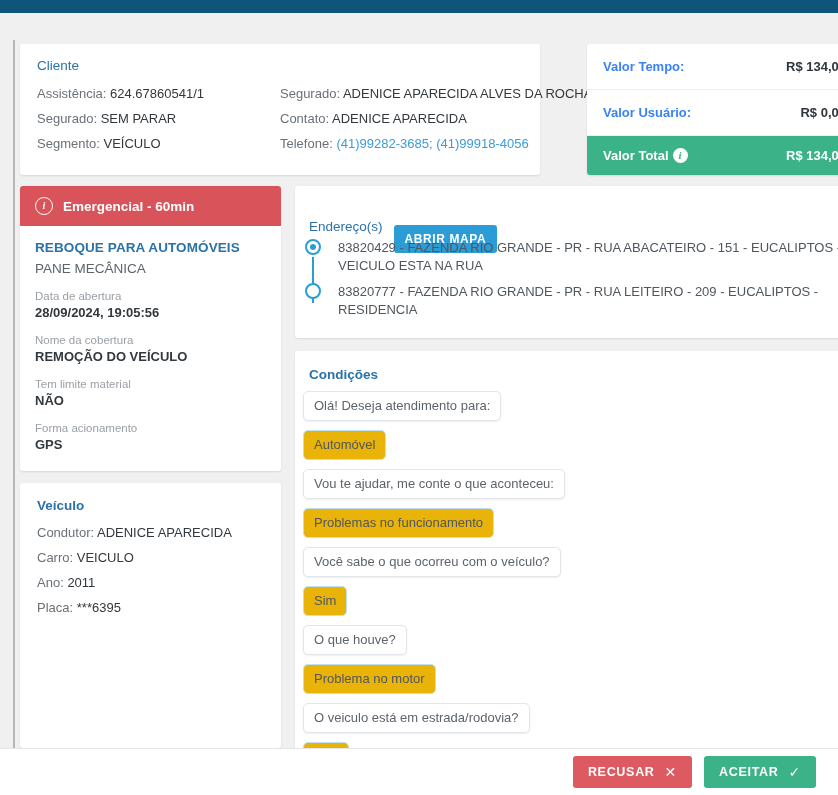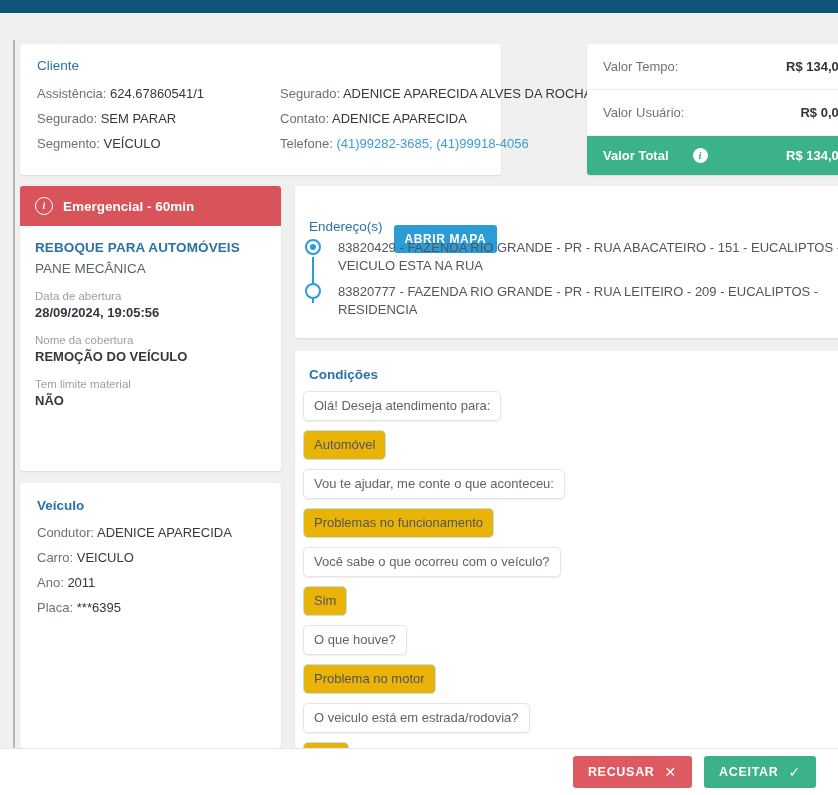--- a/index.html
+++ b/index.html
@@ -46,21 +46,21 @@
     background: #ffffff;
     border-radius: 3px;
     box-shadow: 0 1px 2px rgba(0,0,0,0.10);
     position: absolute;
   }
 
   
   .client-card {
     left: 20px;
     top: 31px;
-    width: 481px;
+    width: 520px;
     height: 131px;
     padding: 0;
   }
   .client-title {
     position: absolute;
     left: 17px;
     top: 14px;
     color: #2a72a8;
     font-size: 13.5px;
     font-weight: normal;
@@ -96,39 +96,40 @@
   .value-row {
     height: 46px;
     display: flex;
     align-items: center;
     justify-content: space-between;
     padding: 0 16px;
     box-sizing: border-box;
     border-bottom: 1px solid #eceef0;
   }
   .value-row .vlabel {
-    color: #737373;
-    font-size: 13px;
+    color: #3b82f6;
+    font-size: 13px;
+    font-weight: bold;
   }
   .value-row .vamount {
     color: #2f353b;
     font-size: 13px;
     font-weight: bold;
   }
   .value-row.total {
     background: #3bb287;
     border-bottom: none;
     height: 39px;
   }
   .value-row.total .vlabel {
     color: #ffffff;
     font-weight: bold;
     display: flex;
     align-items: flex-start;
-    gap: 24px;
+    gap: 4px;
   }
   .value-row.total .vamount {
     color: #ffffff;
     font-weight: bold;
   }
   .info-dot {
     display: inline-flex;
     align-items: center;
     justify-content: center;
     width: 15px;
@@ -462,20 +463,24 @@
         <div class="flabel">Data de abertura</div>
         <div class="fvalue">28/09/2024, 19:05:56</div>
       </div>
       <div class="field">
         <div class="flabel">Nome da cobertura</div>
         <div class="fvalue">REMOÇÃO DO VEÍCULO</div>
       </div>
       <div class="field">
         <div class="flabel">Tem limite material</div>
         <div class="fvalue">NÃO</div>
+      </div>
+      <div class="field">
+        <div class="flabel">Forma acionamento</div>
+        <div class="fvalue">GPS</div>
       </div>
     </div>
   </div>
 
   <div class="card vehicle-card">
     <div class="vehicle-title">Veículo</div>
     <div class="vehicle-list">
       <div class="vrow">
         <span>Condutor:</span>
         <span class="val">ADENICE APARECIDA</span>

